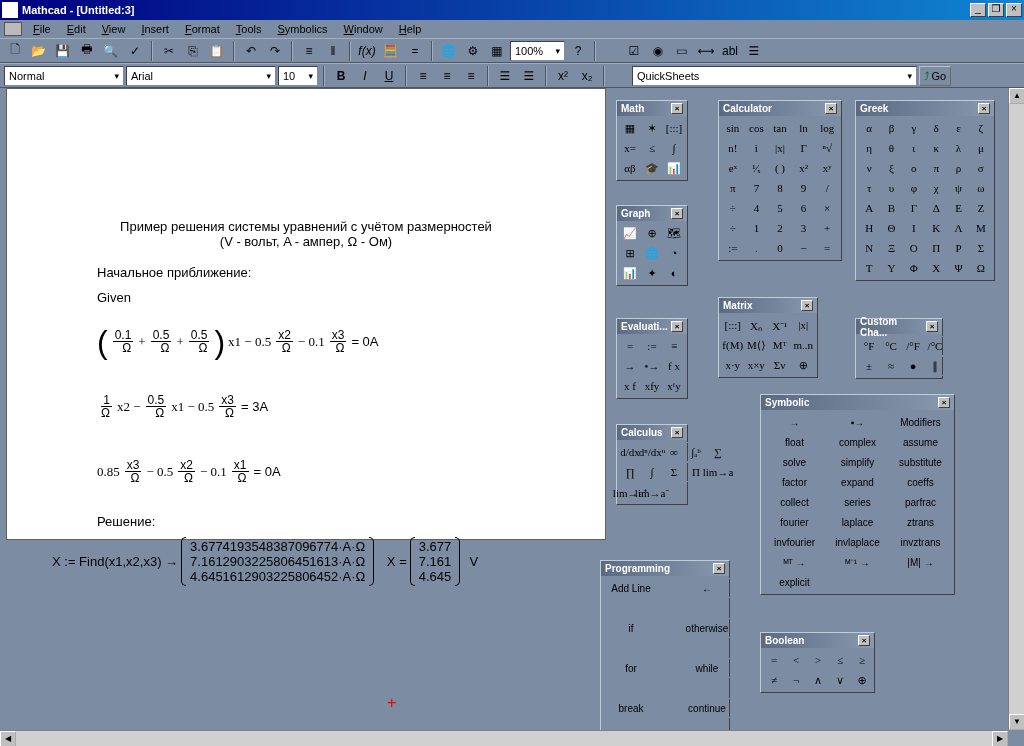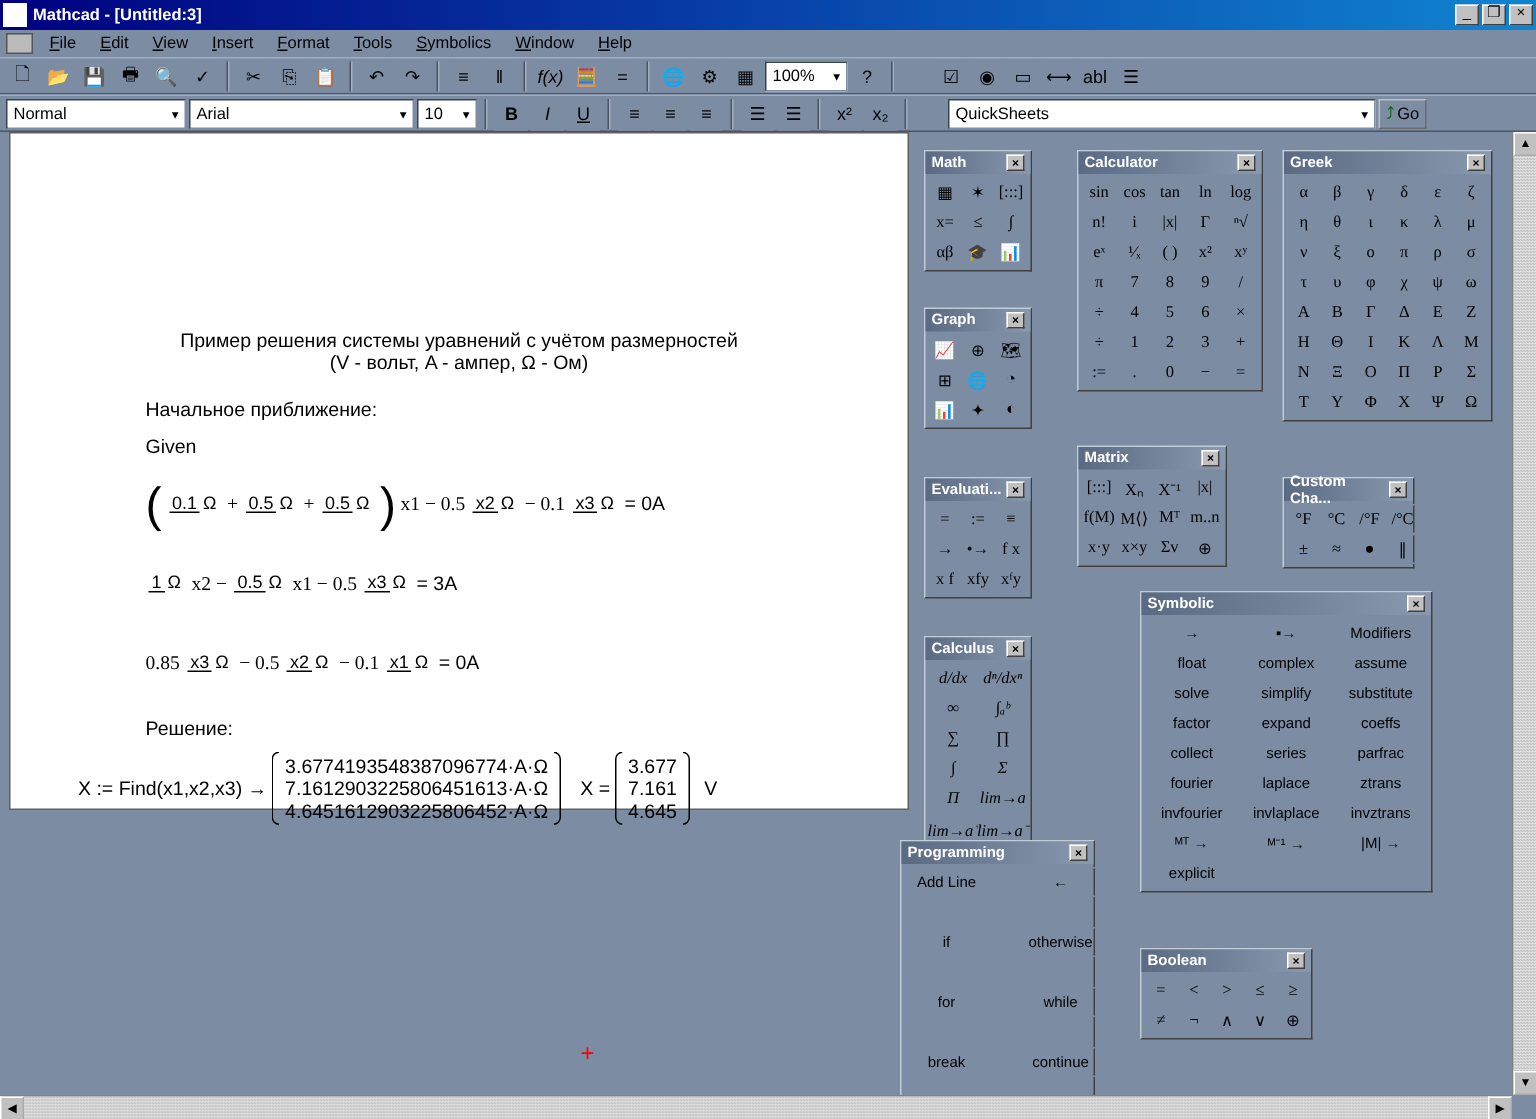--- a/index.html
+++ b/index.html
@@ -30,21 +30,21 @@
 .dd.quicksheets { width: 285px; }
 .gobtn { height: 20px; padding: 0 4px; border: 1px outset #c0c0c0; background: #7b8ca3; display:flex; align-items:center; gap:2px;}
 
 
 .worksheet { position: absolute; top: 88px; left: 6px; width: 600px; height: 452px; background: #fff; border: 1px solid #606060; padding: 20px 20px; font-family: 'Times New Roman', serif; font-size: 13px; color: #000; }
 .worksheet .content { position: relative; top: 110px; }
 .worksheet .center { text-align: center; }
 .worksheet .block { margin: 8px 0 8px 70px; }
 .worksheet .row { display: flex; gap: 28px; align-items:center; margin: 6px 0; }
 .worksheet .eq { font-family: 'Times New Roman', serif; display:flex; align-items:center; gap:3px; }
-.frac { display: inline-flex; flex-direction: row; align-items: flex-start; font-size: 12px; line-height: 12px; vertical-align: middle; margin: 16px 2px;}
+.frac { display: inline-flex; flex-direction: column; align-items: flex-end; font-size: 12px; line-height: 12px; vertical-align: middle; margin: 16px 2px;}
 .frac .num { border-bottom: 1px solid #000; padding: 0 2px; }
 .frac .den { padding: 0 2px; }
 .bparen { font-size: 32px; font-weight: 100; line-height: 22px; }
 .mparen-l { border-left: 1px solid #000; border-top: 1px solid #000; border-bottom: 1px solid #000; width: 5px; border-radius: 6px 0 0 6px;}
 .mparen-r { border-right: 1px solid #000; border-top: 1px solid #000; border-bottom: 1px solid #000; width: 5px; border-radius: 0 6px 6px 0;}
 .matrix { display: inline-flex; align-items: stretch; vertical-align: middle; }
 .matrix .col { display: flex; flex-direction: column; justify-content: space-around; padding: 2px 4px; }
 .cursor { color: red; font-size: 16px; position: absolute; }
 
 
@@ -320,21 +320,21 @@
       <div class="pbtn">xfy</div>
       <div class="pbtn">xᶠy</div>
     </div>
 </div>
 
 <div class="palette" style="left:616px; top:424px; width:72px;">
   <div class="ptitle">
       <span>Calculus</span>
       <span class="x">×</span>
     </div>
-  <div class="pgrid" id="grid-calculus" style="grid-template-columns:repeat(2,1fr);font-style:italic;">
+  <div class="pgrid" id="grid-calculus" style="grid-template-columns:repeat(5,1fr);">
       <div class="pbtn">d/dx</div>
       <div class="pbtn">dⁿ/dxⁿ</div>
       <div class="pbtn">∞</div>
       <div class="pbtn">∫ₐᵇ</div>
       <div class="pbtn">∑</div>
       <div class="pbtn">∏</div>
       <div class="pbtn">∫</div>
       <div class="pbtn">Σ</div>
       <div class="pbtn">Π</div>
       <div class="pbtn">lim→a</div>

